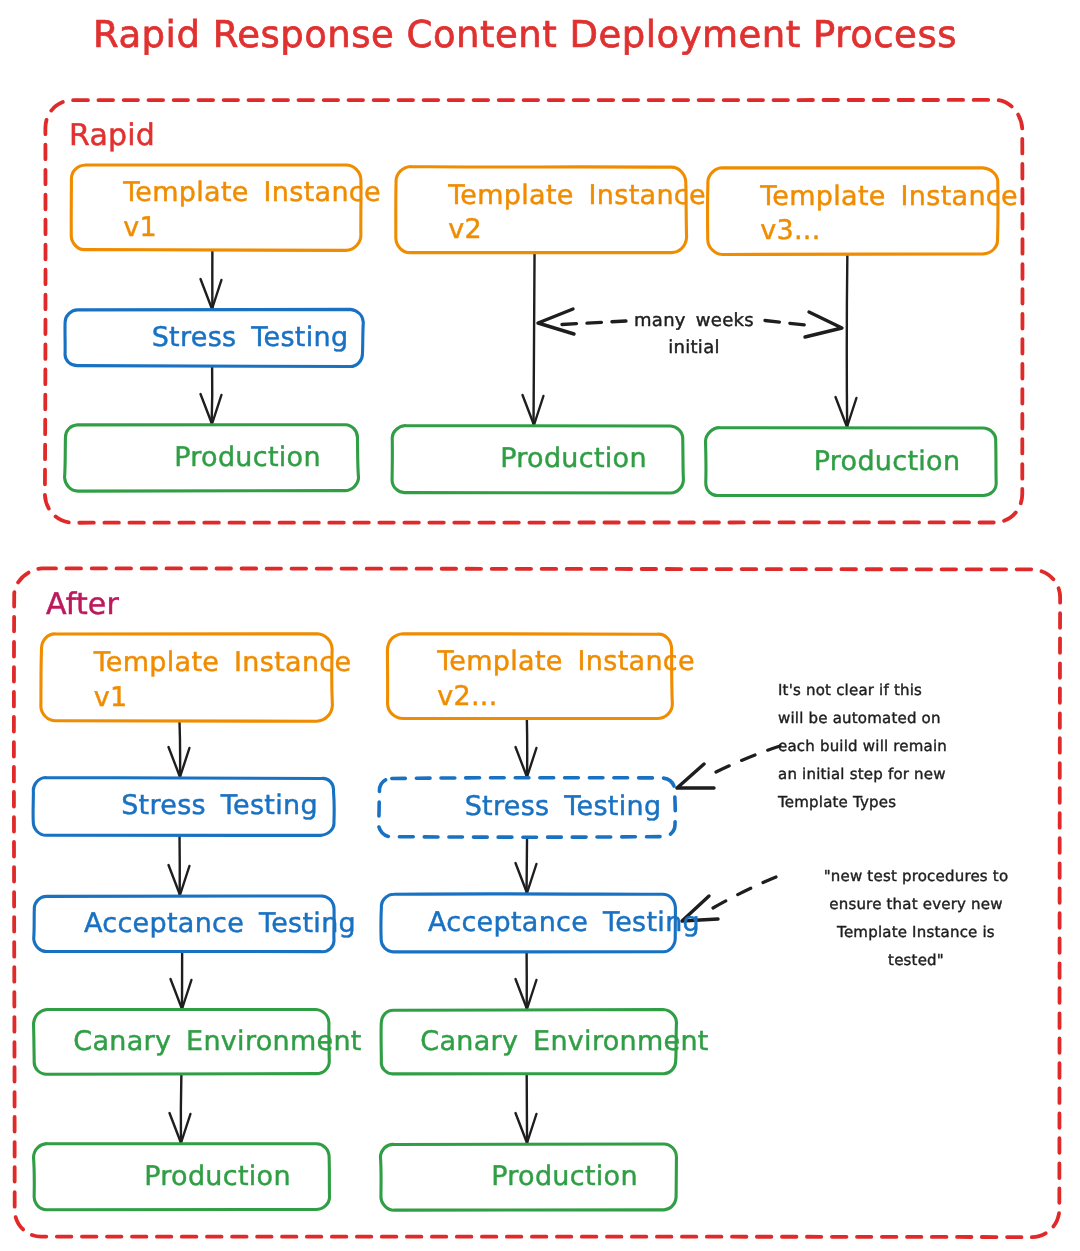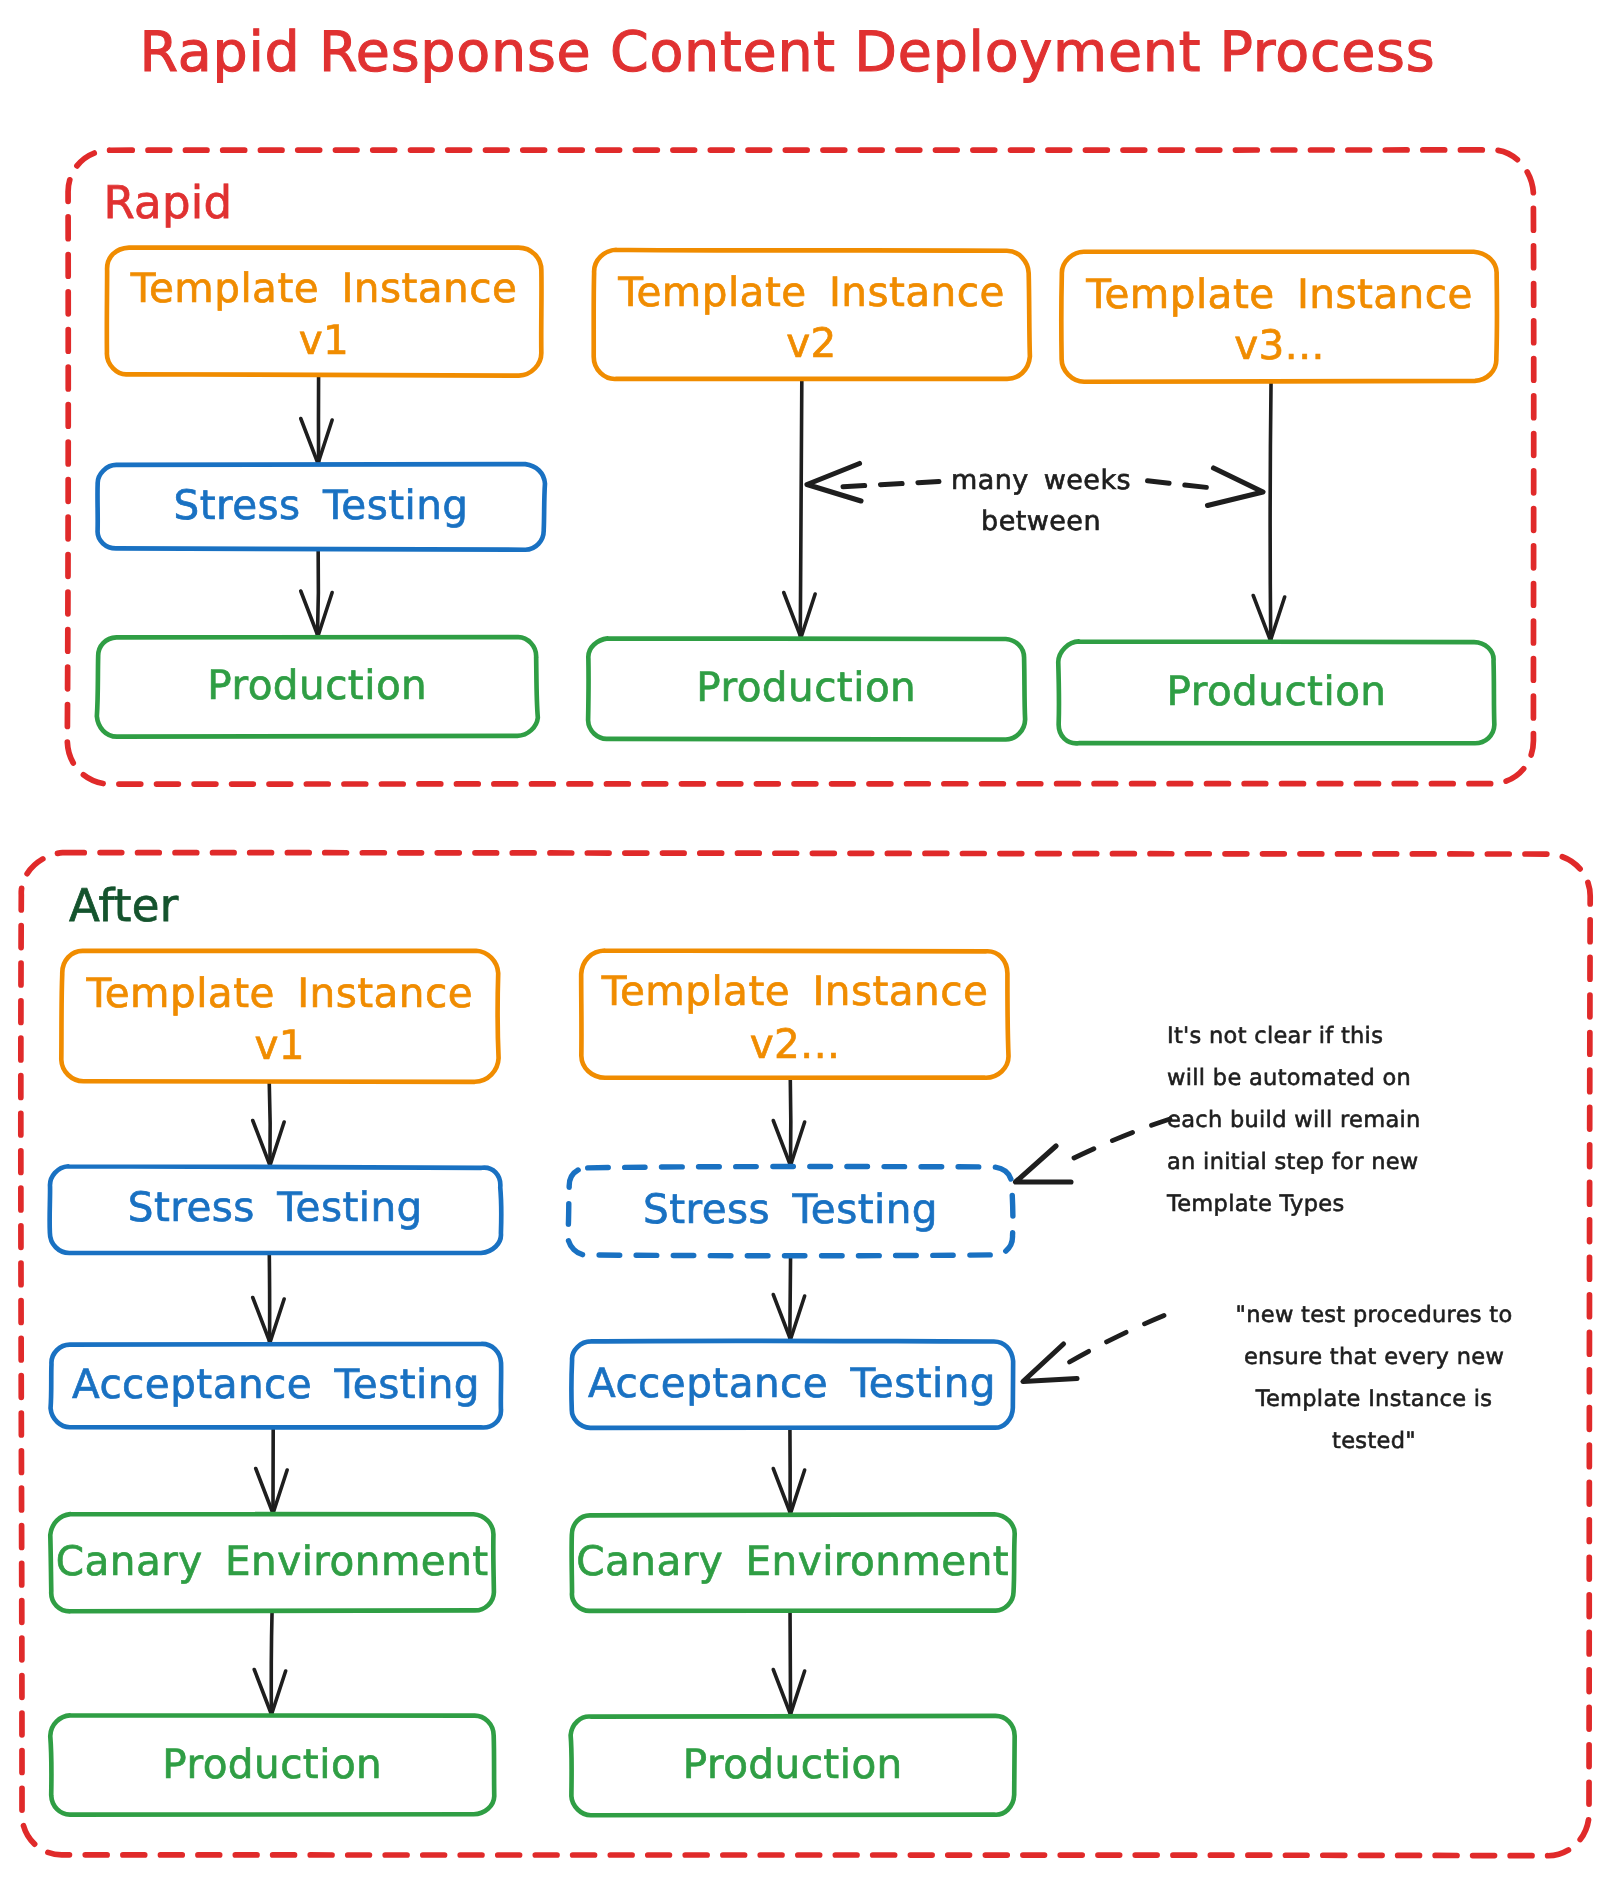--- a/index.html
+++ b/index.html
@@ -6,22 +6,22 @@
   html,body{margin:0;padding:0;background:#ffffff;}
   body{width:1080px;height:1251px;overflow:hidden;
        font-family:"DejaVu Sans",sans-serif;
        -webkit-font-smoothing:antialiased;
        text-rendering:geometricPrecision;}
   #stage{position:relative;width:1080px;height:1251px;background:#ffffff;overflow:hidden;}
   svg#svg-layer{position:absolute;left:0;top:0;width:1080px;height:1251px;overflow:visible;}
   #labels{position:absolute;left:0;top:0;width:1080px;height:891px;
     transform:translateZ(0);will-change:transform;}
   .node-label{position:absolute;display:flex;align-items:center;justify-content:center;
-    text-align:center;line-height:1.26;white-space:pre;pointer-events:none;
-    font-size:27px;letter-spacing:0.3px;word-spacing:6px;
+    text-align:left;line-height:1.26;white-space:pre;pointer-events:none;
+    font-size:27px;letter-spacing:0.3px;word-spacing:6px;margin-left:36px;
     -webkit-text-stroke:0.45px currentColor;}
   .node-label.two-line{padding-top:3px;}
   .grp-label{position:absolute;font-size:30px;letter-spacing:0.2px;white-space:pre;
     -webkit-text-stroke:0.5px currentColor;}
   .annot{position:absolute;font-size:15px;line-height:28px;white-space:pre;letter-spacing:0.2px;
     -webkit-text-stroke:0.4px currentColor;}
   .annot.small{font-size:18px;line-height:27px;letter-spacing:0.3px;word-spacing:4px;
     -webkit-text-stroke:0.45px currentColor;}
   #page-title{position:absolute;left:-15px;top:0;width:1080px;text-align:center;
     font-size:37px;letter-spacing:0.5px;white-space:pre;
@@ -154,21 +154,21 @@
         </g>
         <g>
           <path d="M 713 908 Q 744.5 890 776 877" fill="none" stroke="#1e1e1e" stroke-width="3.2" stroke-dasharray="14.5 13.5" stroke-linecap="round"></path>
           <path d="M 709 896 L 682 921 L 718 919" fill="none" stroke="#1e1e1e" stroke-width="3.4" stroke-linecap="round" stroke-linejoin="round"></path>
         </g>
       </g>
     </svg>
   <div id="labels">
     <div id="page-title" style="color: rgb(224, 49, 49); top: 13px;">Rapid Response Content Deployment Process</div>
   <div class="grp-label" style="left: 69px; top: 118px; color: rgb(224, 49, 49);">Rapid</div>
-      <div class="grp-label" style="left: 46px; top: 587px; color: #14532d;">After</div>
+      <div class="grp-label" style="left: 46px; top: 587px; color: #be185d;">After</div>
       <div class="node-label two-line" style="left: 71px; top: 165px; width: 290px; height: 85px; color: rgb(240, 140, 0);">Template Instance
 v1</div>
       <div class="node-label two-line" style="left: 396px; top: 167px; width: 290px; height: 86px; color: rgb(240, 140, 0);">Template Instance
 v2</div>
       <div class="node-label two-line" style="left: 708px; top: 168px; width: 290px; height: 86px; color: rgb(240, 140, 0);">Template Instance
 v3...</div>
       <div class="node-label" style="left: 65px; top: 310px; width: 298px; height: 56px; color: rgb(25, 113, 194);">Stress Testing</div>
       <div class="node-label" style="left: 65px; top: 425px; width: 293px; height: 66px; color: rgb(47, 158, 68);">Production</div>
       <div class="node-label" style="left: 392px; top: 426px; width: 291px; height: 67px; color: rgb(47, 158, 68);">Production</div>
       <div class="node-label" style="left: 706px; top: 428px; width: 290px; height: 68px; color: rgb(47, 158, 68);">Production</div>
@@ -178,21 +178,21 @@
 v2...</div>
       <div class="node-label" style="left: 33px; top: 778px; width: 301px; height: 57px; color: rgb(25, 113, 194);">Stress Testing</div>
       <div class="node-label" style="left: 379px; top: 778px; width: 296px; height: 59px; color: rgb(25, 113, 194);">Stress Testing</div>
       <div class="node-label" style="left: 34px; top: 896px; width: 300px; height: 56px; color: rgb(25, 113, 194);">Acceptance Testing</div>
       <div class="node-label" style="left: 381px; top: 894px; width: 294px; height: 58px; color: rgb(25, 113, 194);">Acceptance Testing</div>
       <div class="node-label" style="left: 34px; top: 1010px; width: 295px; height: 64px; color: rgb(47, 158, 68);">Canary Environment</div>
       <div class="node-label" style="left: 381px; top: 1010px; width: 295px; height: 64px; color: rgb(47, 158, 68);">Canary Environment</div>
       <div class="node-label" style="left: 34px; top: 1144px; width: 295px; height: 66px; color: rgb(47, 158, 68);">Production</div>
       <div class="node-label" style="left: 381px; top: 1144px; width: 295px; height: 66px; color: rgb(47, 158, 68);">Production</div>
       <div class="annot small" style="color: rgb(30, 30, 30); top: 307px; text-align: center; left: 494px; width: 400px;">many weeks
-between</div>
+initial</div>
       <div class="annot" style="color: rgb(30, 30, 30); top: 676px; text-align: left; left: 778px;">It's not clear if this
 will be automated on
 each build will remain
 an initial step for new
 Template Types</div>
       <div class="annot" style="color: rgb(30, 30, 30); top: 862px; text-align: center; left: 766px; width: 300px;">"new test procedures to
 ensure that every new
 Template Instance is
 tested"</div>
     </div>

